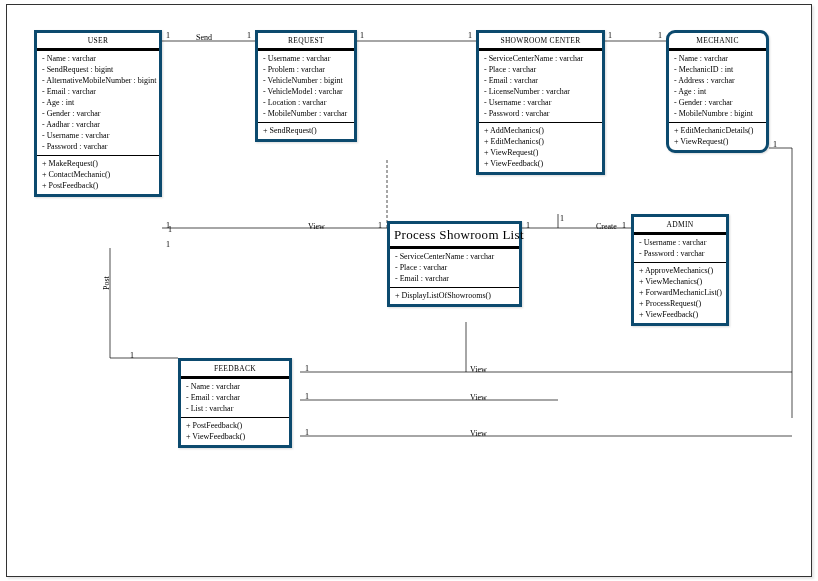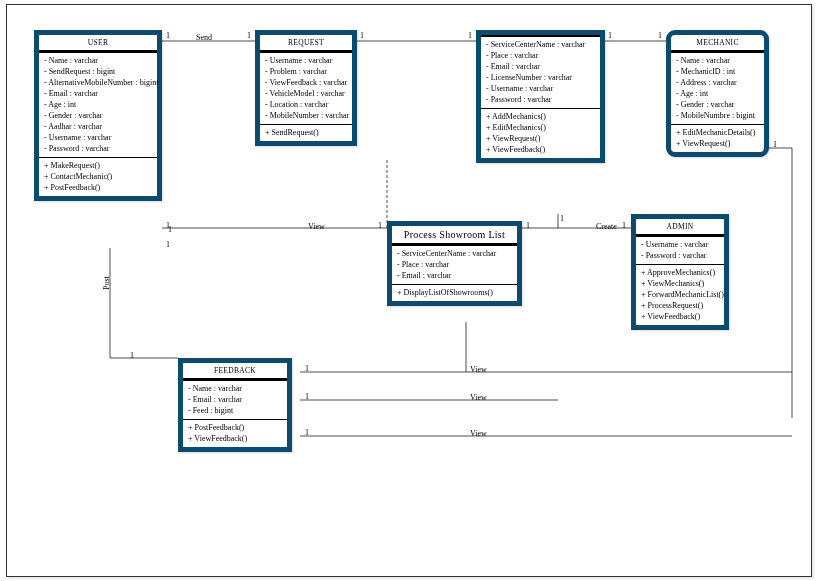--- a/index.html
+++ b/index.html
@@ -24,21 +24,21 @@
     top: 4px;
     width: 806px;
     height: 573px;
     border: 1px solid #333;
     box-sizing: border-box;
     box-shadow: 2px 2px 2px rgba(0,0,0,0.1);
   }
   .class-box {
     position: absolute;
     background: #fff;
-    border: 5px solid #0c4a6e;
+    border: 3px solid #0c4a6e;
     box-sizing: border-box;
     box-shadow: 1px 1px 2px rgba(0,0,0,0.15);
   }
   .class-title {
     text-align: center;
     padding: 3px 4px;
     border-bottom: 1px solid #000;
     font-size: 7.5px;
     letter-spacing: 0.3px;
     white-space: nowrap;
@@ -143,31 +143,32 @@
       <div class="class-line">+ PostFeedback()</div>
     </div>
   </div>
 
   <div class="class-box" style="left:255px; top:30px; width:102px;">
     <div class="class-title">REQUEST</div>
     <div class="class-divider"></div>
     <div class="class-section">
       <div class="class-line">- Username : varchar</div>
       <div class="class-line">- Problem : varchar</div>
-      <div class="class-line">- ViewFeedback : varchar</div>
+      <div class="class-line">- VehicleNumber : bigint</div>
       <div class="class-line">- VehicleModel : varchar</div>
       <div class="class-line">- Location : varchar</div>
       <div class="class-line">- MobileNumber : varchar</div>
     </div>
     <div class="class-section">
       <div class="class-line">+ SendRequest()</div>
     </div>
   </div>
 
   <div class="class-box" style="left:476px; top:30px; width:129px;">
+    <div class="class-title">SHOWROOM CENTER</div>
     <div class="class-divider"></div>
     <div class="class-section">
       <div class="class-line">- ServiceCenterName : varchar</div>
       <div class="class-line">- Place : varchar</div>
       <div class="class-line">- Email : varchar</div>
       <div class="class-line">- LicenseNumber : varchar</div>
       <div class="class-line">- Username : varchar</div>
       <div class="class-line">- Password : varchar</div>
     </div>
     <div class="class-section">
@@ -189,21 +190,21 @@
       <div class="class-line">- Gender : varchar</div>
       <div class="class-line">- MobileNumbre : bigint</div>
     </div>
     <div class="class-section">
       <div class="class-line">+ EditMechanicDetails()</div>
       <div class="class-line">+ ViewRequest()</div>
     </div>
   </div>
 
   <div class="class-box" style="left:387px; top:221px; width:135px;">
-    <div class="class-title" style="font-size:10px;">Process Showroom List</div>
+    <div class="class-title" style="font-size:13px;">Process Showroom List</div>
     <div class="class-divider"></div>
     <div class="class-section">
       <div class="class-line">- ServiceCenterName : varchar</div>
       <div class="class-line">- Place : varchar</div>
       <div class="class-line">- Email : varchar</div>
     </div>
     <div class="class-section">
       <div class="class-line">+ DisplayListOfShowrooms()</div>
     </div>
   </div>
@@ -223,21 +224,21 @@
       <div class="class-line">+ ViewFeedback()</div>
     </div>
   </div>
 
   <div class="class-box" style="left:178px; top:358px; width:114px;">
     <div class="class-title">FEEDBACK</div>
     <div class="class-divider"></div>
     <div class="class-section">
       <div class="class-line">- Name : varchar</div>
       <div class="class-line">- Email : varchar</div>
-      <div class="class-line">- Feed : bigint</div>
+      <div class="class-line">- List : varchar</div>
     </div>
     <div class="class-section">
       <div class="class-line">+ PostFeedback()</div>
       <div class="class-line">+ ViewFeedback()</div>
     </div>
   </div>
 
   <div class="assoc-label" style="left:196px; top:33px;">Send</div>
   <div class="assoc-label" style="left:308px; top:222px;">View</div>
   <div class="assoc-label" style="left:576px; top:222px;padding-left:20px;">Create</div>

